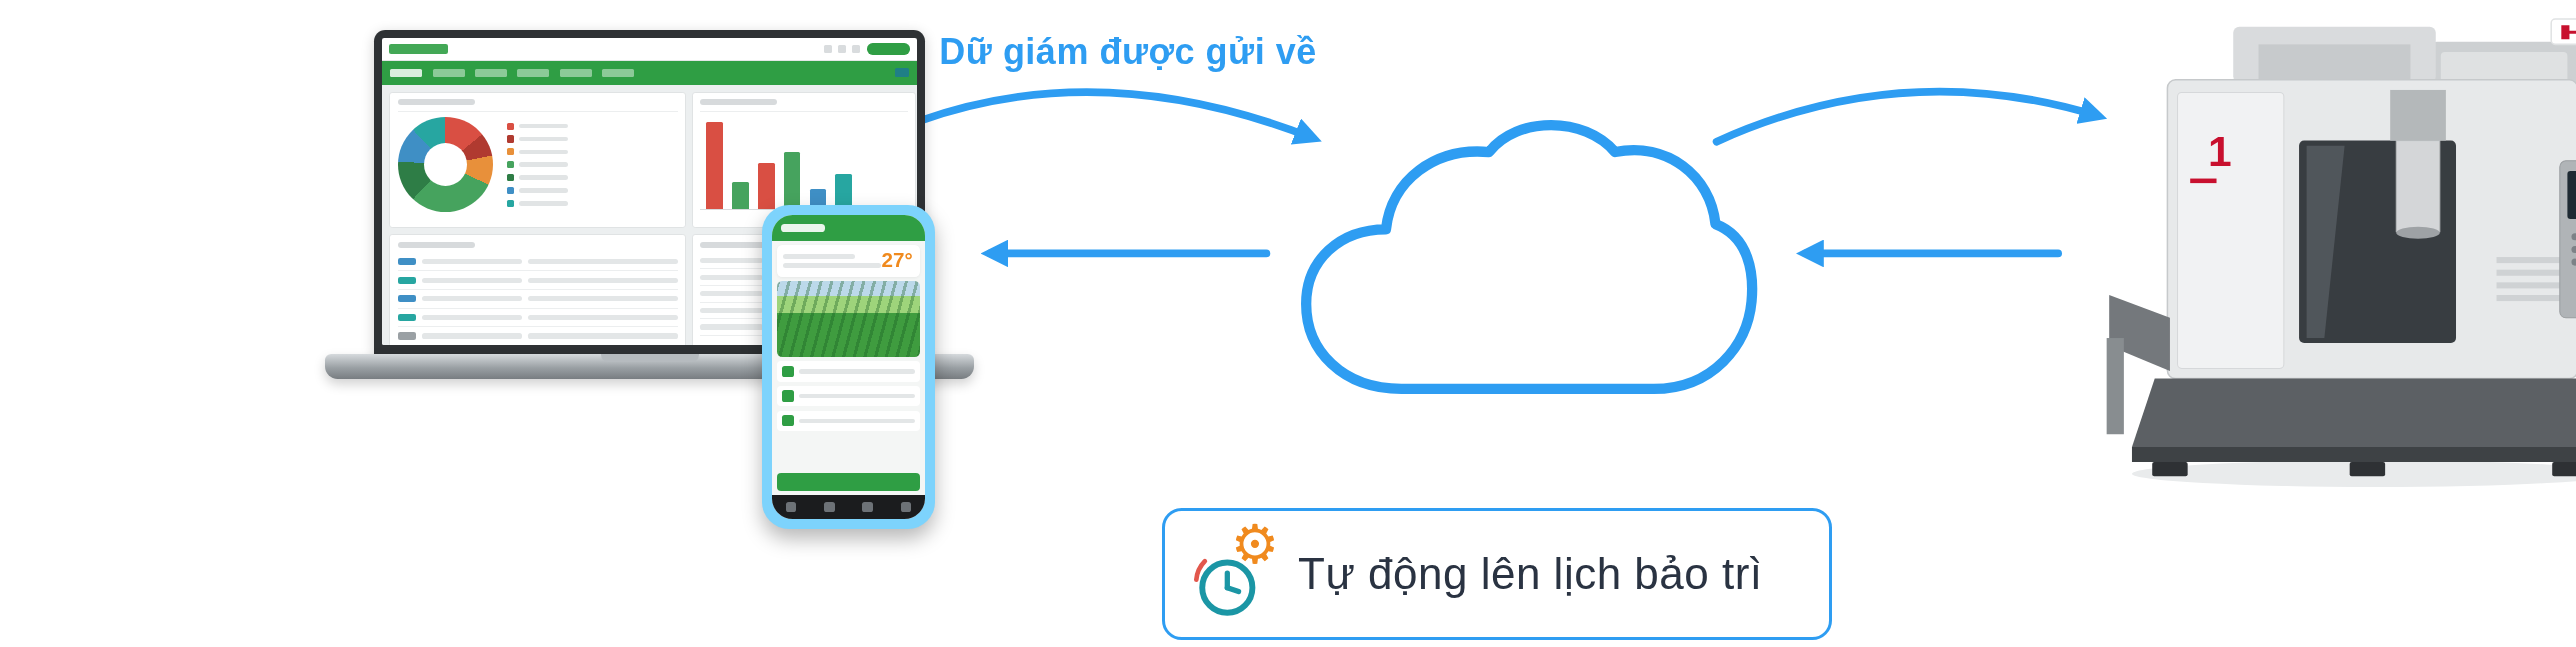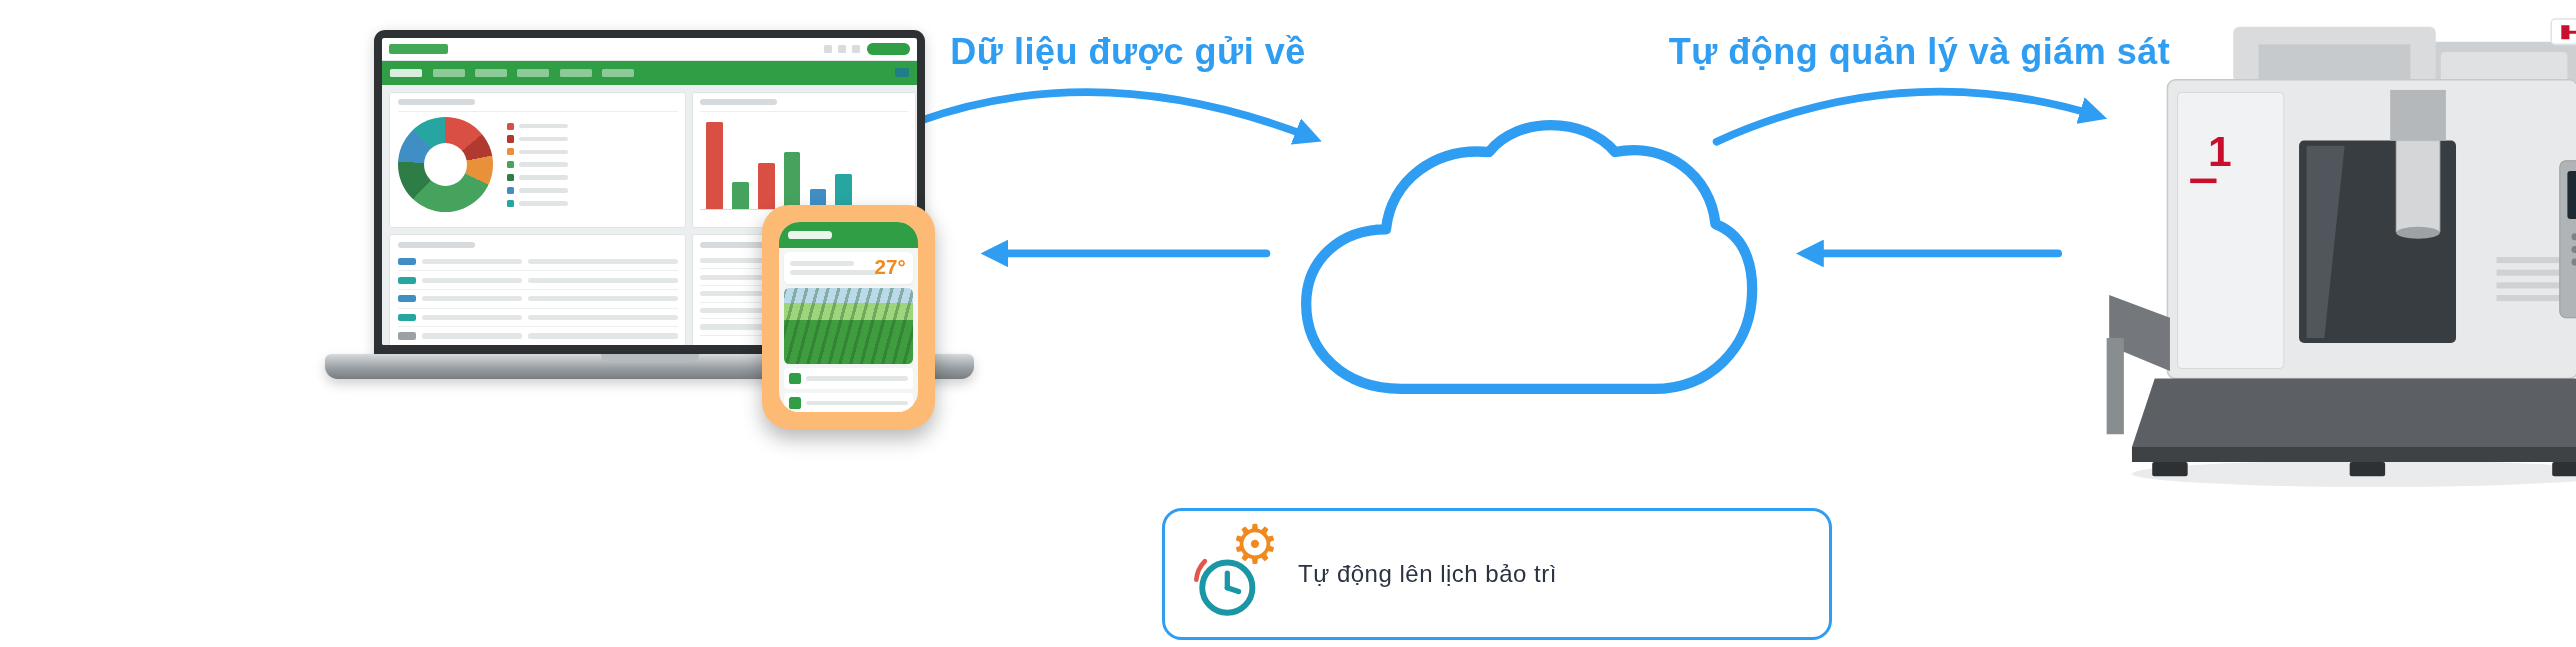--- a/index.html
+++ b/index.html
@@ -48,22 +48,22 @@
   .t-row{display:flex;align-items:center;gap:6.2px;padding:5.2px 0;border-bottom:0.5px solid #eceeef;}
   .chip{width:18.5px;height:7.2px;border-radius:2.1px;background:#b9bec2;flex:0 0 18.5px;}
   .t-line{height:5.2px;background:#e3e6e7;border-radius:2.6px;}
   .t-line.w1{flex:2;} .t-line.w2{flex:3;} .t-line.w3{flex:1.2;}
   .laptop-base{position:absolute;left:0;top:324px;width:649px;height:25px;border-radius:6.2px 6.2px 12.4px 12.4px;
                background:linear-gradient(#d6dadd,#9aa0a4 55%,#787d81);box-shadow:0 5.2px 11.3px rgba(0,0,0,.18);}
   .laptop-base::after{content:"";position:absolute;left:50%;transform:translateX(-50%);top:0;width:98px;height:8.2px;
                border-radius:0 0 7.2px 7.2px;background:#b6bbbf;}
 
   
-  .phone{position:absolute;left:762px;top:205px;width:173px;height:224px;background:#fdba74;border-radius:27px;
-         padding:17px;box-sizing:border-box;box-shadow:0 9.3px 20.6px rgba(0,0,0,.28);}
+  .phone{position:absolute;left:762px;top:205px;width:173px;height:324px;background:#7dd3fc;border-radius:27px;
+         padding:10px;box-sizing:border-box;box-shadow:0 9.3px 20.6px rgba(0,0,0,.28);}
   .phone-screen{width:100%;height:100%;border-radius:20.6px;overflow:hidden;background:#f4f6f5;display:flex;flex-direction:column;}
   .p-head{height:26px;flex:0 0 26px;background:var(--green,#2F9E44);display:flex;align-items:center;padding:0 9.3px;gap:5.2px;}
   .p-logo{width:44px;height:7.2px;background:rgba(255,255,255,.9);border-radius:3.6px;}
   .p-card{background:#fff;margin:4.1px 5.2px;border-radius:5.2px;padding:5.2px 6.2px;position:relative;box-shadow:0 1px 3.1px rgba(0,0,0,.06);}
   .p-line{height:4.6px;background:#e3e6e7;border-radius:2.6px;margin:4.1px 0;}
   .p-line.short{width:55%;} .p-line.mid{width:75%;}
   .p-temp{position:absolute;right:7.2px;top:5.2px;font-size:20.6px;font-weight:700;color:#F08A1E;line-height:1;}
   .p-photo{height:76px;flex:0 0 76px;margin:0 5.2px;border-radius:5.2px;
            background:
              repeating-linear-gradient(105deg, rgba(23,92,34,.35) 0 3.1px, rgba(0,0,0,0) 3.1px 10.3px),
@@ -85,41 +85,40 @@
   .machine{position:absolute;left:2102px;top:14.4px;width:546px;height:481px;}
   .machine svg{width:100%;height:100%;}
 
   
   .schedule-box{position:absolute;left:1162px;top:508px;width:670px;height:132px;box-sizing:border-box;
                 border:3.6px solid var(--blue,#2E9DF2);border-radius:19.6px;background:#fff;
                 display:flex;align-items:center;gap:23px;padding:0 28px;}
   .schedule-icon{position:relative;width:82px;height:88px;flex:0 0 82px;}
   .schedule-icon .gear{position:absolute;right:-4.1px;top:-13.4px;font-size:54px;line-height:1;color:#F08A1E;}
   .schedule-icon .clock{position:absolute;left:0;bottom:0;width:66px;height:66px;}
-  .schedule-label{font-size:24px;font-weight:500;color:var(--dark,#2A3342);letter-spacing:0.5px;}
+  .schedule-label{font-size:44px;font-weight:500;color:var(--dark,#2A3342);letter-spacing:0.5px;}
 </style>
 </head>
 <body>
 
 <div class="canvas">
 
   <svg class="arrows" viewBox="0 0 5792 1256">
     <defs>
       <marker id="ah" viewBox="0 0 10 10" refX="6.5" refY="5" markerWidth="3.6" markerHeight="3.6" orient="auto-start-reverse">
         <path class="accent-fill" d="M0,0 L10,5 L0,10 Z" fill="#2E9DF2"></path>
       </marker>
     </defs>
     <path class="accent-stroke" d="M 1784 235 Q 2140 108 2548 268" fill="none" stroke="#2E9DF2" stroke-width="15" stroke-linecap="round" marker-end="url(#ah)"></path>
     <path class="accent-stroke" d="M 3332 275 Q 3695 110 4072 225" fill="none" stroke="#2E9DF2" stroke-width="15" stroke-linecap="round" marker-end="url(#ah)"></path>
     <path class="accent-stroke" d="M 2458 492 L 1922 492" fill="none" stroke="#2E9DF2" stroke-width="15" stroke-linecap="round" marker-end="url(#ah)"></path>
     <path class="accent-stroke" d="M 3995 492 L 3505 492" fill="none" stroke="#2E9DF2" stroke-width="15" stroke-linecap="round" marker-end="url(#ah)"></path>
   </svg>
 
-  <div class="flow-label label-left">Dữ liệu được gửi về</div>
-  <div class="flow-label label-right">Tự động quản lý và giám sát</div>
+  <div class="flow-label label-left">Dữ giám được gửi về</div>
 
   <div class="laptop">
     <div class="laptop-screen">
       <div class="dash">
         <div class="dash-top">
           <span class="dash-logo"></span>
           <span class="spacer"></span>
           <span class="mini-sq"></span>
           <span class="mini-sq"></span>
           <span class="mini-sq"></span>

